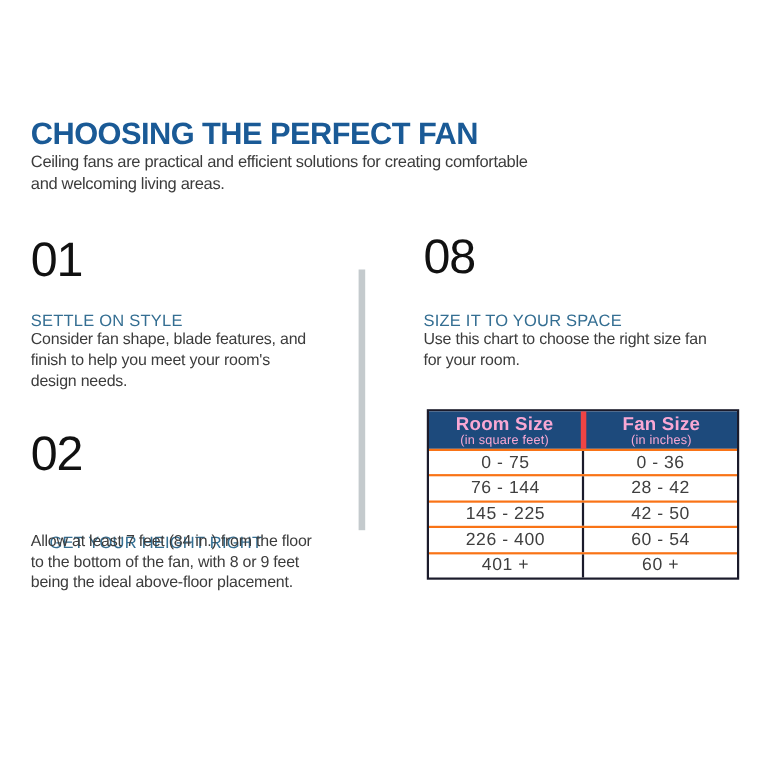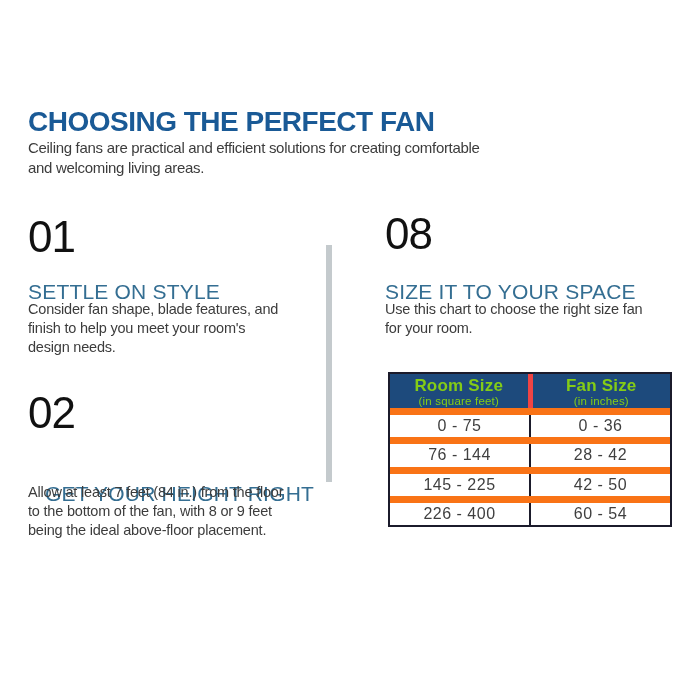--- a/index.html
+++ b/index.html
@@ -24,21 +24,21 @@
     letter-spacing: -0.3px; white-space: pre-line;
   }
 
   .step-number {
     position: absolute; left: 0;
     font-size: 44px; line-height: 44px; font-weight: 400;
     letter-spacing: -1px; color: #111111;
   }
   .step-heading {
     position: absolute; left: 0;
-    font-size: 21px; line-height: 18px; color: #346e92;
+    font-size: 15px; line-height: 18px; color: #346e92;
     letter-spacing: 0.2px; white-space: nowrap;
   }
   .step-body {
     position: absolute; left: 0;
     font-size: 14.5px; line-height: 19px; color: #3c3c3c;
     letter-spacing: -0.2px; white-space: pre-line;
   }
 
   .col-left  { position: absolute; left: 28px;  top: 0; width: 300px; height: 700px; }
   .col-right { position: absolute; left: 385px; top: 0; width: 300px; height: 700px; }
@@ -61,33 +61,33 @@
   .size-table {
     position: absolute; left: 388px; top: 372px;
     width: 284px; height: 155px;
     border: 2px solid #1b1b2b;
     box-sizing: border-box;
     display: flex; flex-direction: column;
     background: #ffffff;
   }
   .size-table .thead {
     display: flex; flex: 0 0 34px;
-    background: #1d4a7c; color: #84cc16;
+    background: #1d4a7c; color: #f9a8d4;
   }
   .size-table .th {
     flex: 1 1 0; display: flex; flex-direction: column;
     align-items: center; justify-content: center;
     padding-top: 1px;
   }
   .size-table .th + .th { border-left: 5px solid #ef4444; }
   .size-table .th .t { font-size: 17px; line-height: 18px; font-weight: bold; letter-spacing: 0.2px; }
   .size-table .th .u { font-size: 11.5px; line-height: 12px; font-weight: normal; letter-spacing: 0.2px; }
   .size-table .tr {
     display: flex; flex: 1 1 0;
-    border-top: 7px solid #f97316;
+    border-top: 2px solid #f97316;
   }
   .size-table .td {
     flex: 1 1 0; display: flex; align-items: center; justify-content: center;
     font-size: 16px; color: #3f3f3f; letter-spacing: 0.5px;
   }
   .size-table .td + .td { border-left: 2px solid #1b1b2b; }
 </style>
 </head>
 <body>
 
@@ -140,15 +140,19 @@
       <div class="td">28 - 42</div>
     </div>
     <div class="tr">
       <div class="td">145 - 225</div>
       <div class="td">42 - 50</div>
     </div>
     <div class="tr">
       <div class="td">226 - 400</div>
       <div class="td">60 - 54</div>
     </div>
+    <div class="tr">
+      <div class="td">401 +</div>
+      <div class="td">60 +</div>
+    </div>
   </div>
 
 </div>
 
 </body></html>

